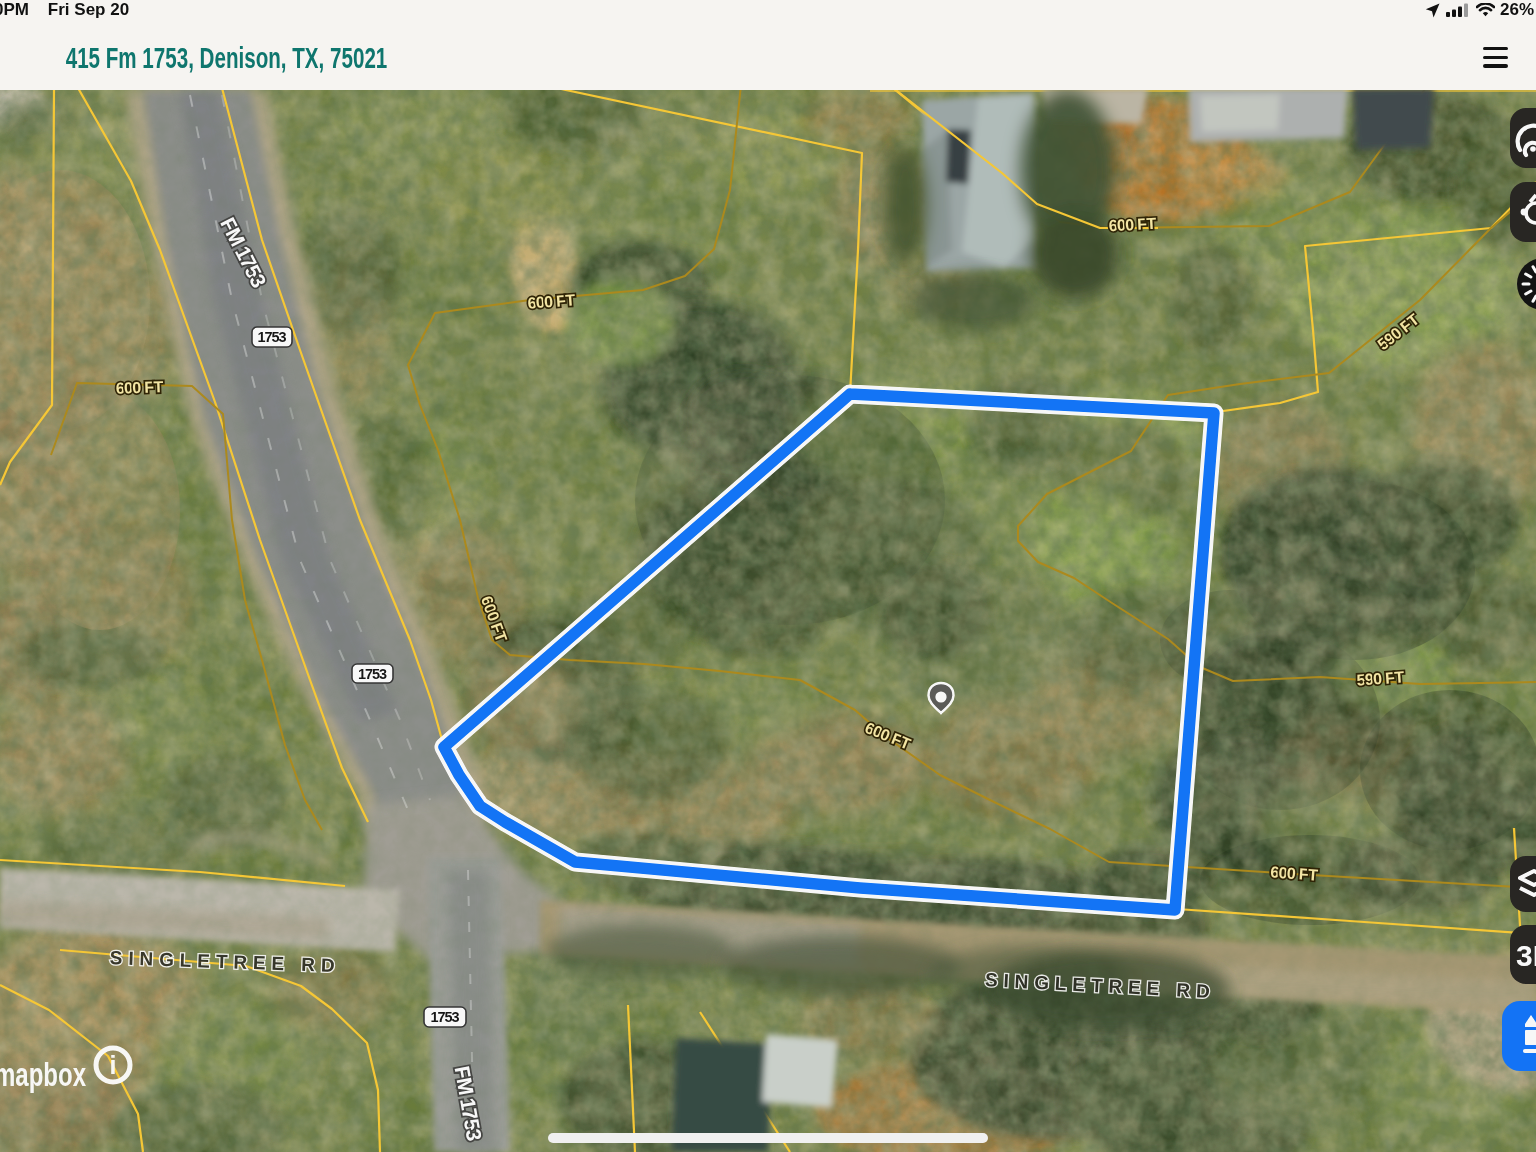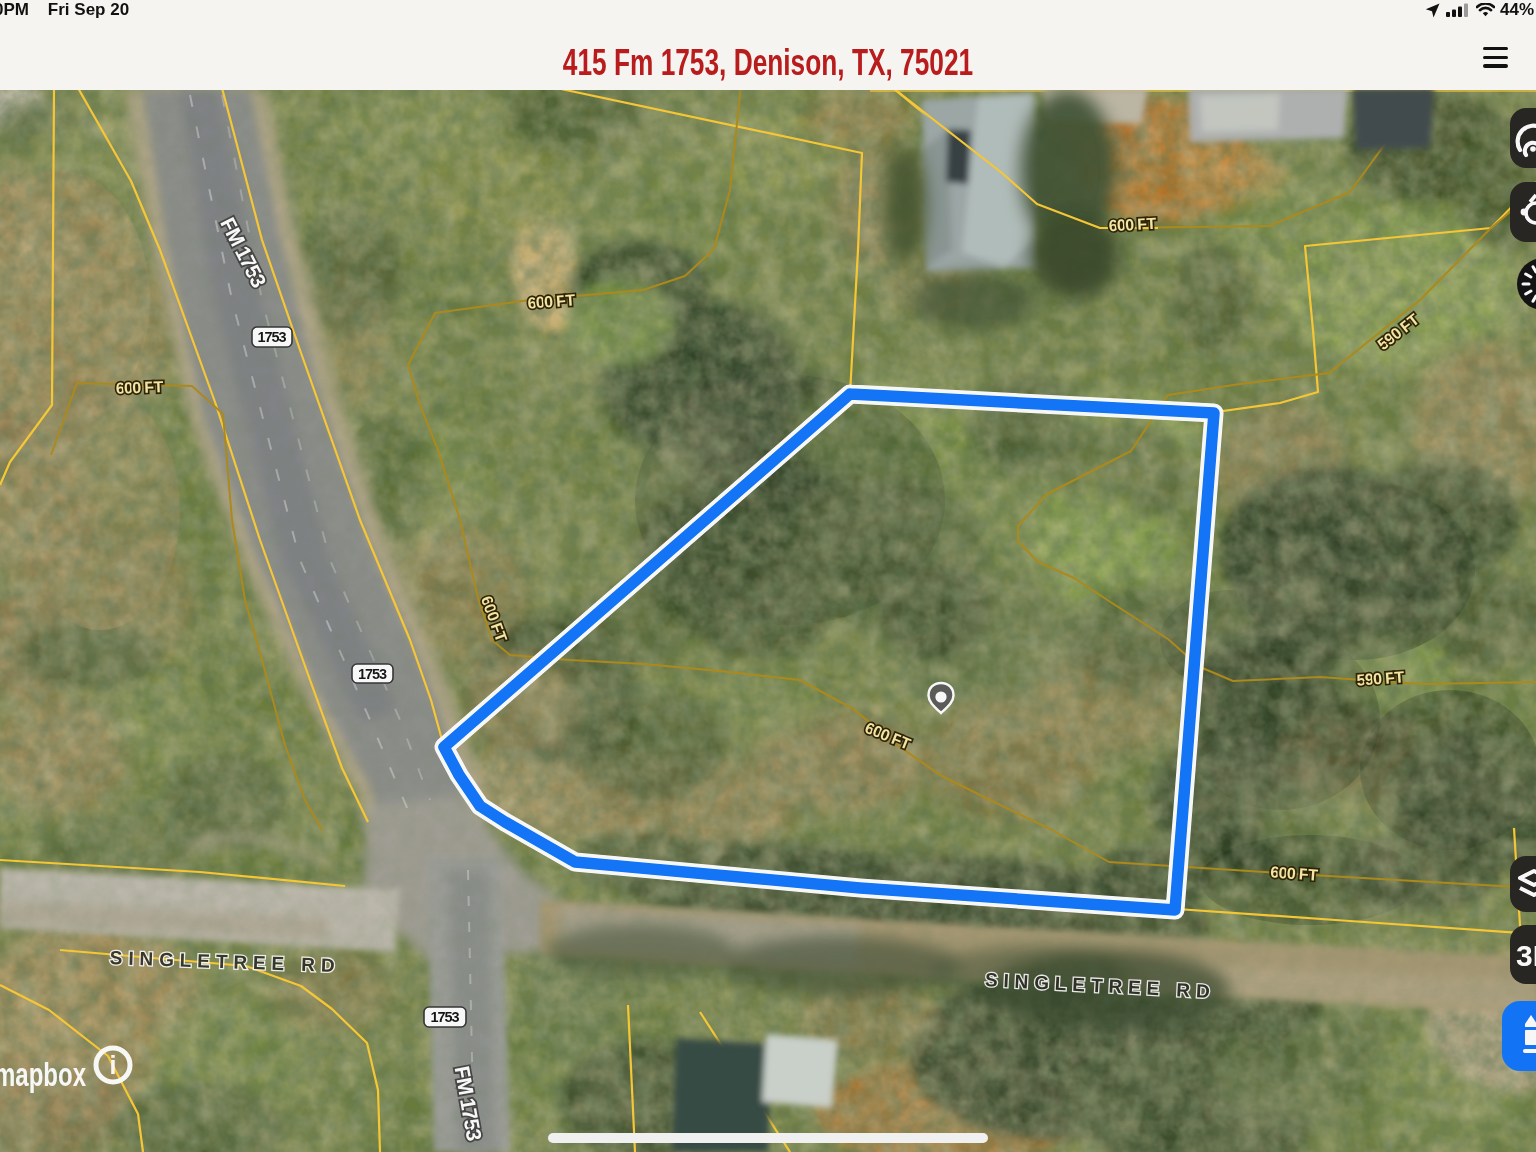--- a/index.html
+++ b/index.html
@@ -354,21 +354,21 @@
       <rect x="0" y="9" width="4" height="5" rx="1" fill="#111"></rect>
       <rect x="6" y="6.5" width="4" height="7.5" rx="1" fill="#111"></rect>
       <rect x="12" y="3.5" width="4" height="10.5" rx="1" fill="#111"></rect>
       <rect x="18" y="0.5" width="4" height="13.5" rx="1" fill="#9a9a9a"></rect>
     </svg>
     <svg width="19" height="14" viewBox="0 0 19 14">
       <path d="M9.5 13.2 L6.8 10.2 a4.2 4.2 0 0 1 5.4 0 Z" fill="#111"></path>
       <path d="M3.9 7.2 a8 8 0 0 1 11.2 0" stroke="#111" stroke-width="2.6" fill="none" stroke-linecap="round"></path>
       <path d="M1 4 a12.2 12.2 0 0 1 17 0" stroke="#111" stroke-width="2.6" fill="none" stroke-linecap="round"></path>
     </svg>
-    <span style="font-size:17px;font-weight:bold;color:#111">44%</span>
+    <span style="font-size:17px;font-weight:bold;color:#111">26%</span>
   </div>
-  <div style="position:absolute;left:0;right:0;top:42px;text-align:center;font-size:37px;font-weight:800;color:#b91c1c;white-space:nowrap"><span style="display:inline-block;transform:scaleX(0.71);transform-origin:50% 50%">415 Fm 1753, Denison, TX, 75021</span></div>
+  <div style="position:absolute;left:0;right:0;top:42px;text-align:left;font-size:29px;font-weight:800;color:#0f766e;white-space:nowrap"><span style="display:inline-block;transform:scaleX(0.71);transform-origin:50% 50%">415 Fm 1753, Denison, TX, 75021</span></div>
   <div style="position:absolute;left:1483px;top:47px">
     <div style="width:25px;height:3.4px;background:#111;border-radius:2px;margin-bottom:5.3px"></div>
     <div style="width:25px;height:3.4px;background:#111;border-radius:2px;margin-bottom:5.3px"></div>
     <div style="width:25px;height:3.4px;background:#111;border-radius:2px"></div>
   </div>
 </div>
 </div>
 </body></html>

